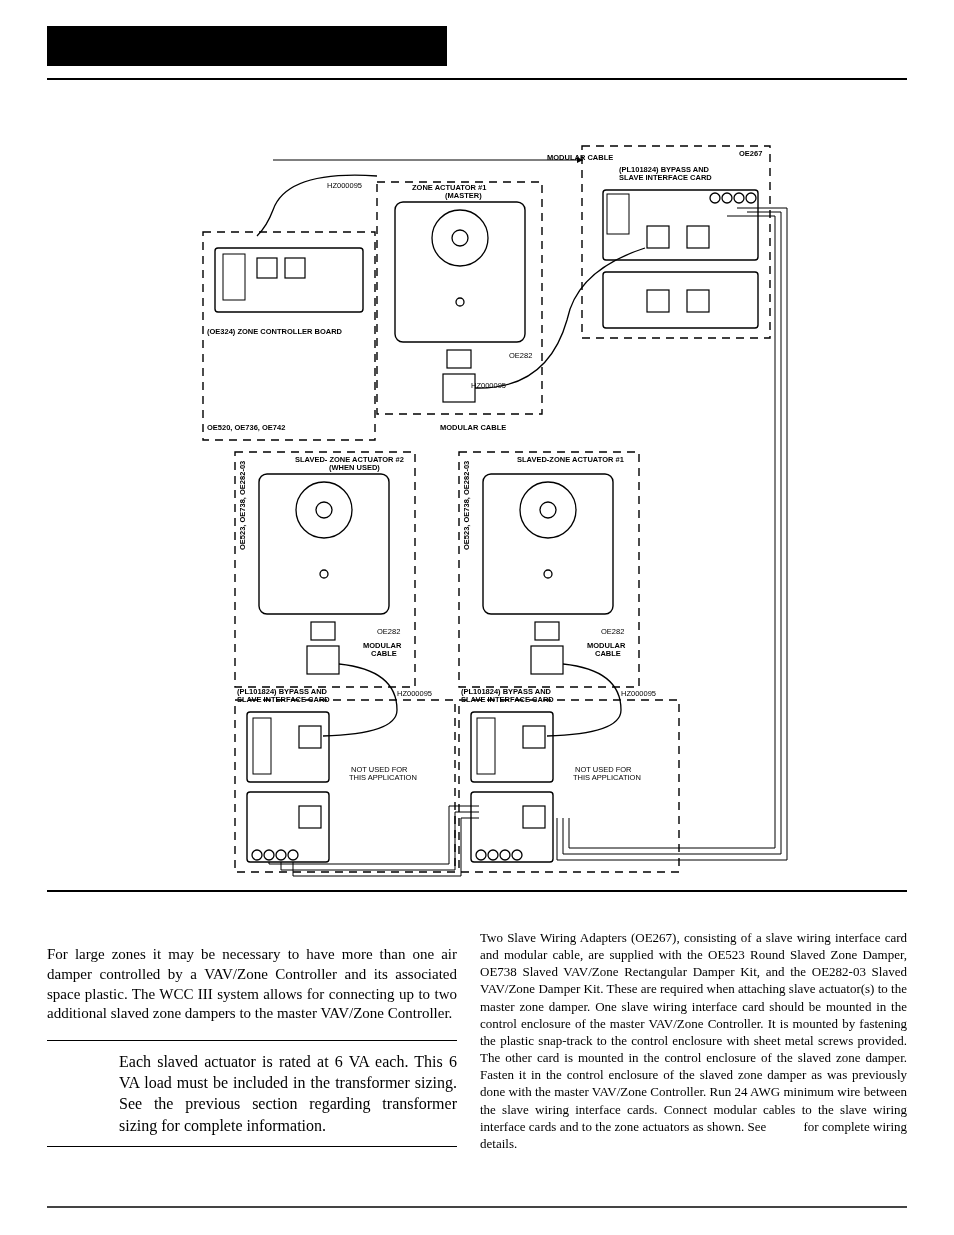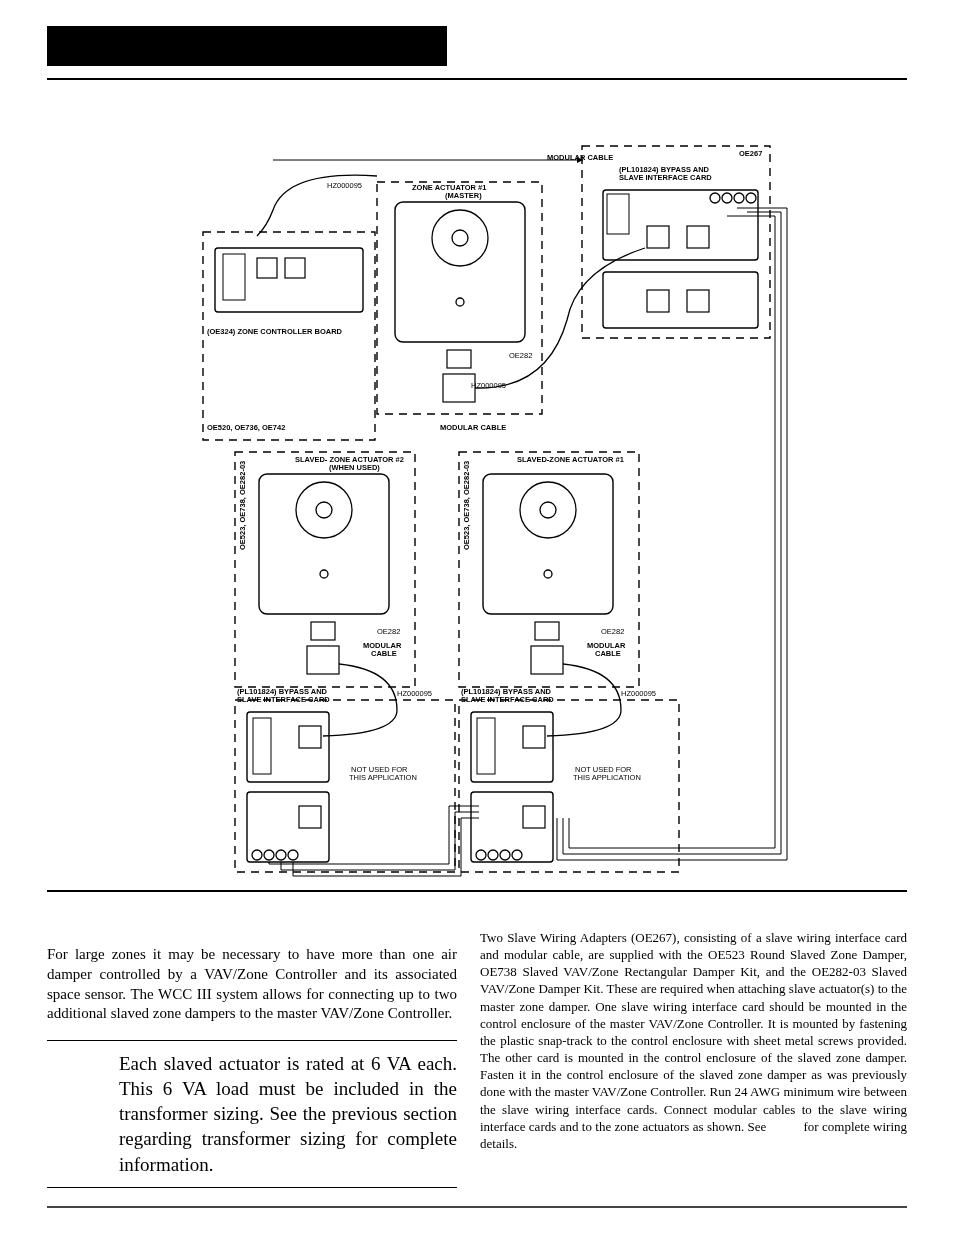--- a/index.html
+++ b/index.html
@@ -9,21 +9,21 @@
   .hr-under-fig{position:absolute;top:890px;left:47px;right:47px;border-top:2px solid #000}
   .hr-bottom{position:absolute;top:1206px;left:47px;right:47px;border-top:2px solid #444}
 
   .figure-wrap{position:absolute;top:130px;left:47px;right:47px;height:752px}
   .figure-svg{width:100%;height:100%}
 
   .left-col{position:absolute;top:945px;left:47px;width:410px;font-size:15px;line-height:1.32;text-align:justify}
   .right-col{position:absolute;top:929px;left:480px;width:427px;font-size:13px;line-height:1.32;text-align:justify}
   .note-sep-top{border-top:1px solid #000;margin:16px 0 4px 0}
   .note-sep-bot{border-top:1px solid #000;margin:4px 0 0 0}
-  .note-block{padding:6px 0 6px 72px;font-size:19px;line-height:1.32;text-align:justify}
+  .note-block{padding:6px 0 6px 72px;font-size:16px;line-height:1.32;text-align:justify}
 
   .lab{font-family:Arial,Helvetica,sans-serif;font-size:7.5px;font-weight:700;fill:#000}
   .labnorm{font-family:Arial,Helvetica,sans-serif;font-size:7.5px;font-weight:400;fill:#000}
   .dashbox{fill:none;stroke:#000;stroke-width:1.4;stroke-dasharray:8,6}
   .line{stroke:#000;stroke-width:1.3;fill:none}
   .thin{stroke:#000;stroke-width:1;fill:none}
   .actbody{fill:#fff;stroke:#000;stroke-width:1.4}
   .circle{fill:#fff;stroke:#000;stroke-width:1.3}
   .port{fill:#fff;stroke:#000;stroke-width:1.2}
 </style>
@@ -174,21 +174,21 @@
     <marker id="arr" markerWidth="8" markerHeight="8" refX="6" refY="3" orient="auto">
       <path d="M0 0 L6 3 L0 6 Z" fill="#000"></path>
     </marker>
   </defs>
 </svg>
 </div>
 
 <div class="hr-under-fig"></div>
 
 <div class="left-col">
-  <p>For large zones it may be necessary to have more than one air damper controlled by a VAV/Zone Controller and its associated space sensor. The WCC III system allows for connecting up to two additional slaved zone dampers to the master VAV/Zone Controller.</p>
+  <p>For large zones it may be necessary to have more than one air damper controlled by a VAV/Zone Controller and its associated space plastic. The WCC III system allows for connecting up to two additional slaved zone dampers to the master VAV/Zone Controller.</p>
   <div class="note-sep-top"></div>
   <div class="note-block">Each slaved actuator is rated at 6 VA each. This 6 VA load must be included in the transformer sizing. See the previous section regarding transformer sizing for complete information.</div>
   <div class="note-sep-bot"></div>
 </div>
 
 <div class="right-col">
   <p>
     <span>Two Slave Wiring Adapters (OE267), consisting of a slave wiring interface card and modular cable, are supplied with the OE523 Round Slaved Zone Damper, OE738 Slaved VAV/Zone Rectangular Damper Kit, and the OE282-03 Slaved VAV/Zone Damper Kit.  These are required when attaching slave actuator(s) to the master zone damper. One slave wiring interface card should be mounted in the control enclosure of the master VAV/Zone Controller. It is mounted  by fastening the plastic snap-track to the control enclosure with sheet metal screws provided. The other card is mounted in the control enclosure of the slaved zone damper. Fasten it in the control enclosure of the slaved zone damper as was previously done with the master VAV/Zone Controller. Run 24 AWG minimum wire between the slave wiring interface cards. Connect modular cables to the slave wiring interface cards and to the zone actuators as shown. See </span><span>&nbsp;&nbsp;&nbsp;&nbsp;&nbsp;&nbsp;&nbsp;&nbsp;&nbsp;</span><span> for complete wiring details.</span>
   </p>
 </div>

